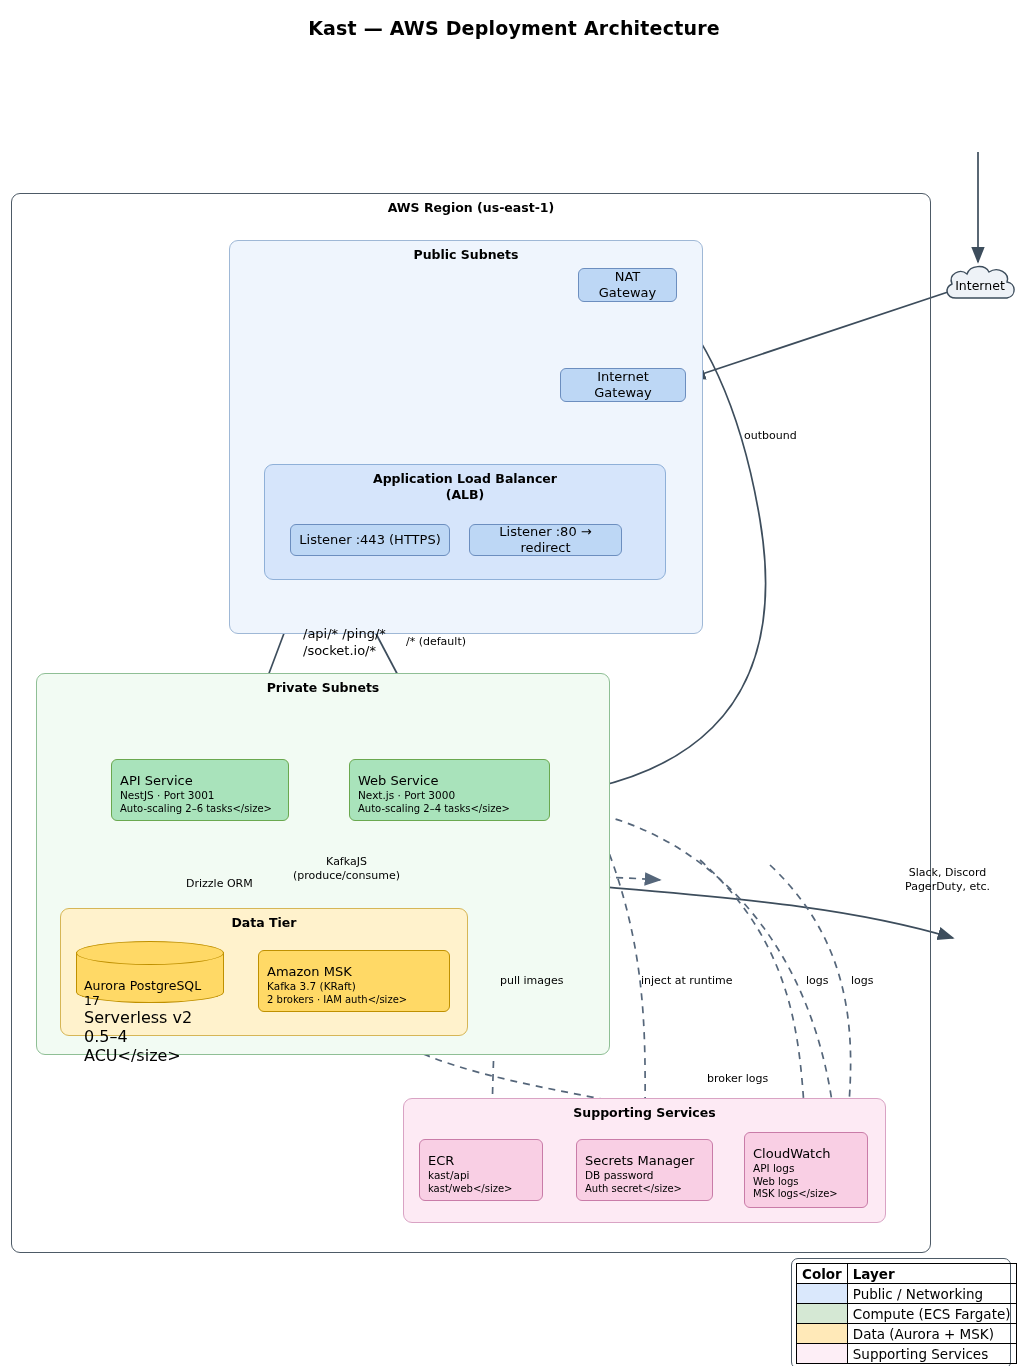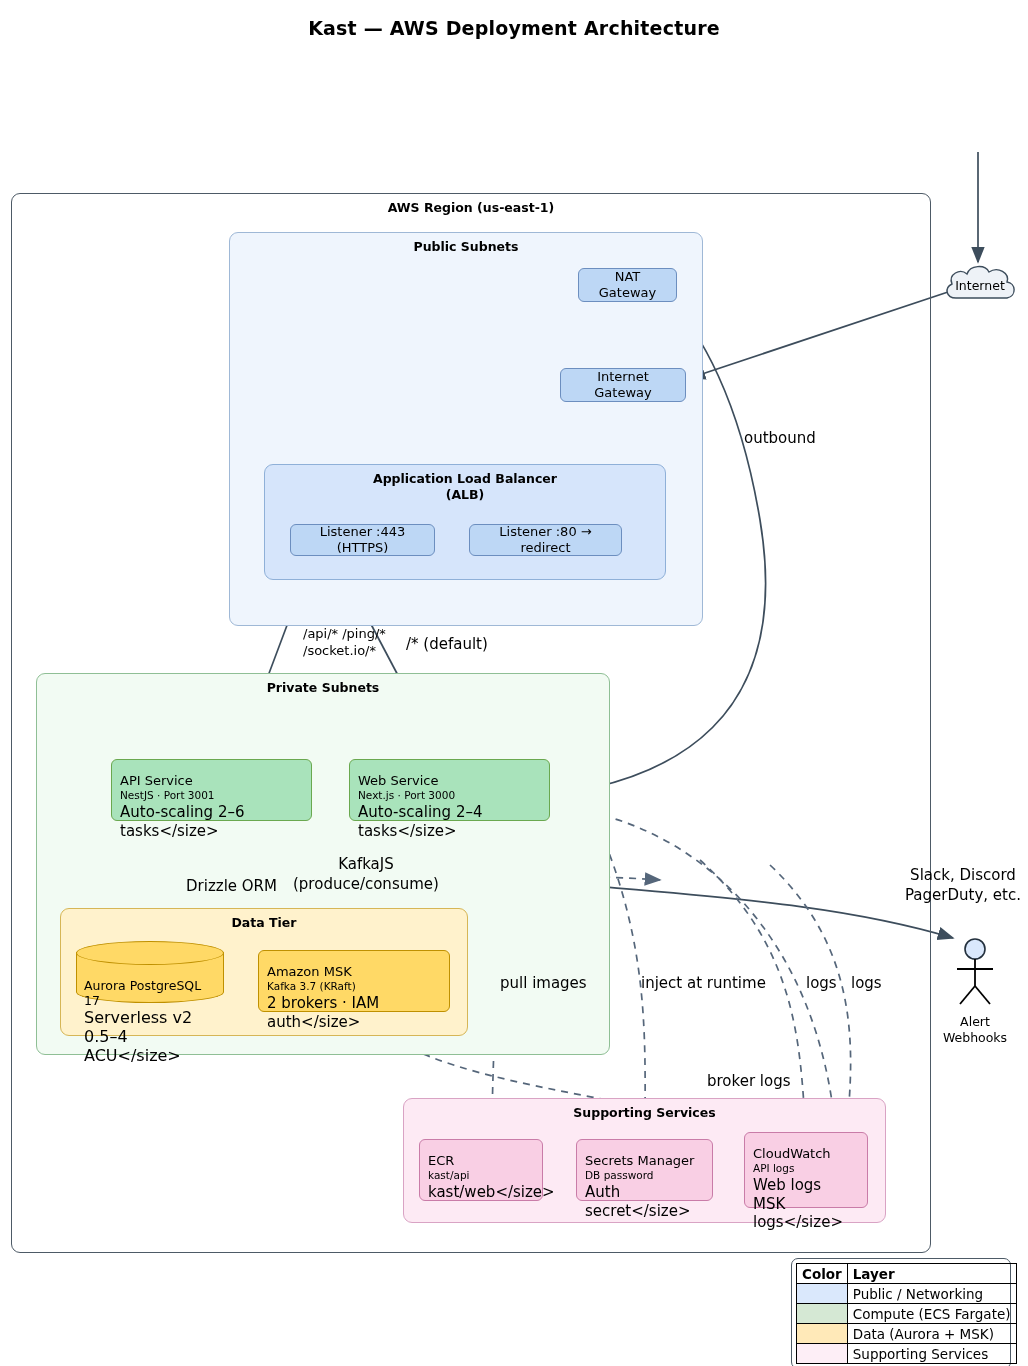--- a/index.html
+++ b/index.html
@@ -23,42 +23,42 @@
   .alb{border:1px solid #8fb0d8;background:#d6e5fb;}
   .priv{border:1px solid #8fbf95;background:#f2fbf3;}
   .ecs{border:1px solid #8fbf95;background:#e2f6e4;}
   .data{border:1px solid #d6b656;background:#fff2cc;}
   .sup{border:1px solid #d9a3c4;background:#fdeaf4;}
 
   
   .box{position:absolute;box-sizing:border-box;border-radius:6px;padding:13px 8px;}
   .box .ln1{font-size:13px;line-height:1.25;}
   .box .ln2{font-size:10.5px;line-height:1.3;}
-  .box .ln3{font-size:15px;line-height:1.25;}
+  .box .ln3{font-size:10px;line-height:1.25;}
   .box.centered{display:flex;align-items:center;justify-content:center;text-align:center;}
   .bblue{background:#bdd7f5;border:1px solid #6c8ebf;}
   .bgreen{background:#a9e3bb;border:1px solid #6aa84f;}
   .byellow{background:#ffd966;border:1px solid #bf9000;}
   .bpink{background:#f9cfe4;border:1px solid #c97ca8;}
 
   
   .cyl{position:absolute;box-sizing:border-box;}
   .cyl .body{position:absolute;left:0;right:0;top:11px;bottom:0;background:#ffd966;
       border-left:1px solid #bf9000;border-right:1px solid #bf9000;border-bottom:1px solid #bf9000;
       border-radius:0 0 50% 50%/0 0 11px 11px;}
   .cyl .top{position:absolute;left:0;right:0;top:0;height:22px;background:#ffd966;
       border:1px solid #bf9000;border-radius:50%/50%;}
   .cyl .txt{position:absolute;left:8px;right:8px;top:37px;}
 
   
   .actor{position:absolute;text-align:center;}
   .actor .cap{font-size:12.5px;line-height:1.25;margin-top:2px;white-space:pre-line;}
 
   
-  .elabel{position:absolute;font-size:15px;line-height:1.3;color:#000;white-space:pre-line;}
+  .elabel{position:absolute;font-size:11px;line-height:1.3;color:#000;white-space:pre-line;}
   .elabel.big{font-size:13px;}
 
   
   .legend{position:absolute;border:1px solid #4d5a66;border-radius:7px;background:#fff;
           padding:4px;box-sizing:border-box;}
   .legend table{border-collapse:collapse;font-size:13.5px;}
   .legend td,.legend th{border:1px solid #000;padding:1px 5px;text-align:left;height:17px;}
   .legend th{font-weight:bold;}
   .legend td.sw{width:48px;padding:0;}
   .legend td.lb{white-space:nowrap;}
@@ -125,49 +125,49 @@
       <path d="M16,36 C6,36 4,26 12,22 C8,12 20,6 27,12 C30,3 45,2 49,10
                C58,4 70,11 67,20 C76,21 77,34 67,36 Z" fill="#eef2f7" stroke="#3d4d5c" stroke-width="1.4"></path>
     </svg>
     <div style="position:absolute;left:0;top:16px;width:80px;text-align:center;font-size:12.5px;">Internet</div>
   </div>
 
   <div class="grp region" style="left:11px;top:193px;width:920px;height:1060px;">
     <div class="glabel">AWS Region (us-east-1)</div>
   </div>
 
-  <div class="grp pub" style="left:229px;top:232px;width:474px;height:394px;">
+  <div class="grp pub" style="left:229px;top:240px;width:474px;height:394px;">
     <div class="glabel">Public Subnets</div>
   </div>
 
   <div class="box bblue centered" style="left:578px;top:268px;width:99px;height:34px;">
     <span class="ln1">NAT Gateway</span>
   </div>
 
   <div class="box bblue centered" style="left:560px;top:368px;width:126px;height:34px;">
     <span class="ln1">Internet Gateway</span>
   </div>
 
   <div class="grp alb" style="left:264px;top:464px;width:402px;height:116px;">
     <div class="glabel" style="white-space:pre-line;line-height:1.3;">Application Load Balancer
 (ALB)</div>
   </div>
-  <div class="box bblue centered" style="left:290px;top:524px;width:145px;height:32px;">
+  <div class="box bblue centered" style="left:290px;top:524px;width:160px;height:32px;">
     <span class="ln1">Listener :443 (HTTPS)</span>
   </div>
   <div class="box bblue centered" style="left:469px;top:524px;width:153px;height:32px;">
     <span class="ln1">Listener :80 → redirect</span>
   </div>
 
   <div class="grp priv" style="left:36px;top:673px;width:574px;height:382px;">
     <div class="glabel">Private Subnets</div>
   </div>
 
 
-  <div class="box bgreen" style="left:111px;top:759px;width:201px;height:62px;">
+  <div class="box bgreen" style="left:111px;top:759px;width:178px;height:62px;">
     <div class="ln1">API Service</div>
     <div class="ln2">NestJS · Port 3001</div>
     <div class="ln3">Auto-scaling 2–6 tasks&lt;/size&gt;</div>
   </div>
 
   <div class="box bgreen" style="left:349px;top:759px;width:201px;height:62px;">
     <div class="ln1">Web Service</div>
     <div class="ln2">Next.js · Port 3000</div>
     <div class="ln3">Auto-scaling 2–4 tasks&lt;/size&gt;</div>
   </div>
@@ -208,31 +208,20 @@
     <div class="ln3">kast/web&lt;/size&gt;</div>
   </div>
 
   <div class="box bpink" style="left:744px;top:1132px;width:124px;height:76px;">
     <div class="ln1">CloudWatch</div>
     <div class="ln2">API logs</div>
     <div class="ln3">Web logs</div>
     <div class="ln3">MSK logs&lt;/size&gt;</div>
   </div>
 
-  <div class="actor" style="left:935px;top:938px;width:80px;">
-    <svg width="80" height="70" viewBox="0 0 80 70">
-      <circle cx="40" cy="11" r="10" fill="#dae8fc" stroke="#23303d" stroke-width="1.6"></circle>
-      <line x1="40" y1="21" x2="40" y2="48" stroke="#000" stroke-width="1.8"></line>
-      <line x1="22" y1="31" x2="58" y2="31" stroke="#000" stroke-width="1.8"></line>
-      <line x1="40" y1="48" x2="25" y2="66" stroke="#000" stroke-width="1.8"></line>
-      <line x1="40" y1="48" x2="55" y2="66" stroke="#000" stroke-width="1.8"></line>
-    </svg>
-    <div class="cap">Alert
-Webhooks</div>
-  </div>
 
   <div class="elabel" style="left:744px;top:429px;">outbound</div>
   <div class="elabel big" style="left:303px;top:626px;">/api/* /ping/*
 /socket.io/*</div>
   <div class="elabel" style="left:406px;top:635px;">/* (default)</div>
   <div class="elabel" style="left:186px;top:877px;">Drizzle ORM</div>
   <div class="elabel" style="left:293px;top:855px;text-align:center;">KafkaJS
 (produce/consume)</div>
   <div class="elabel" style="left:500px;top:974px;">pull images</div>
   <div class="elabel" style="left:641px;top:974px;">inject at runtime</div>

